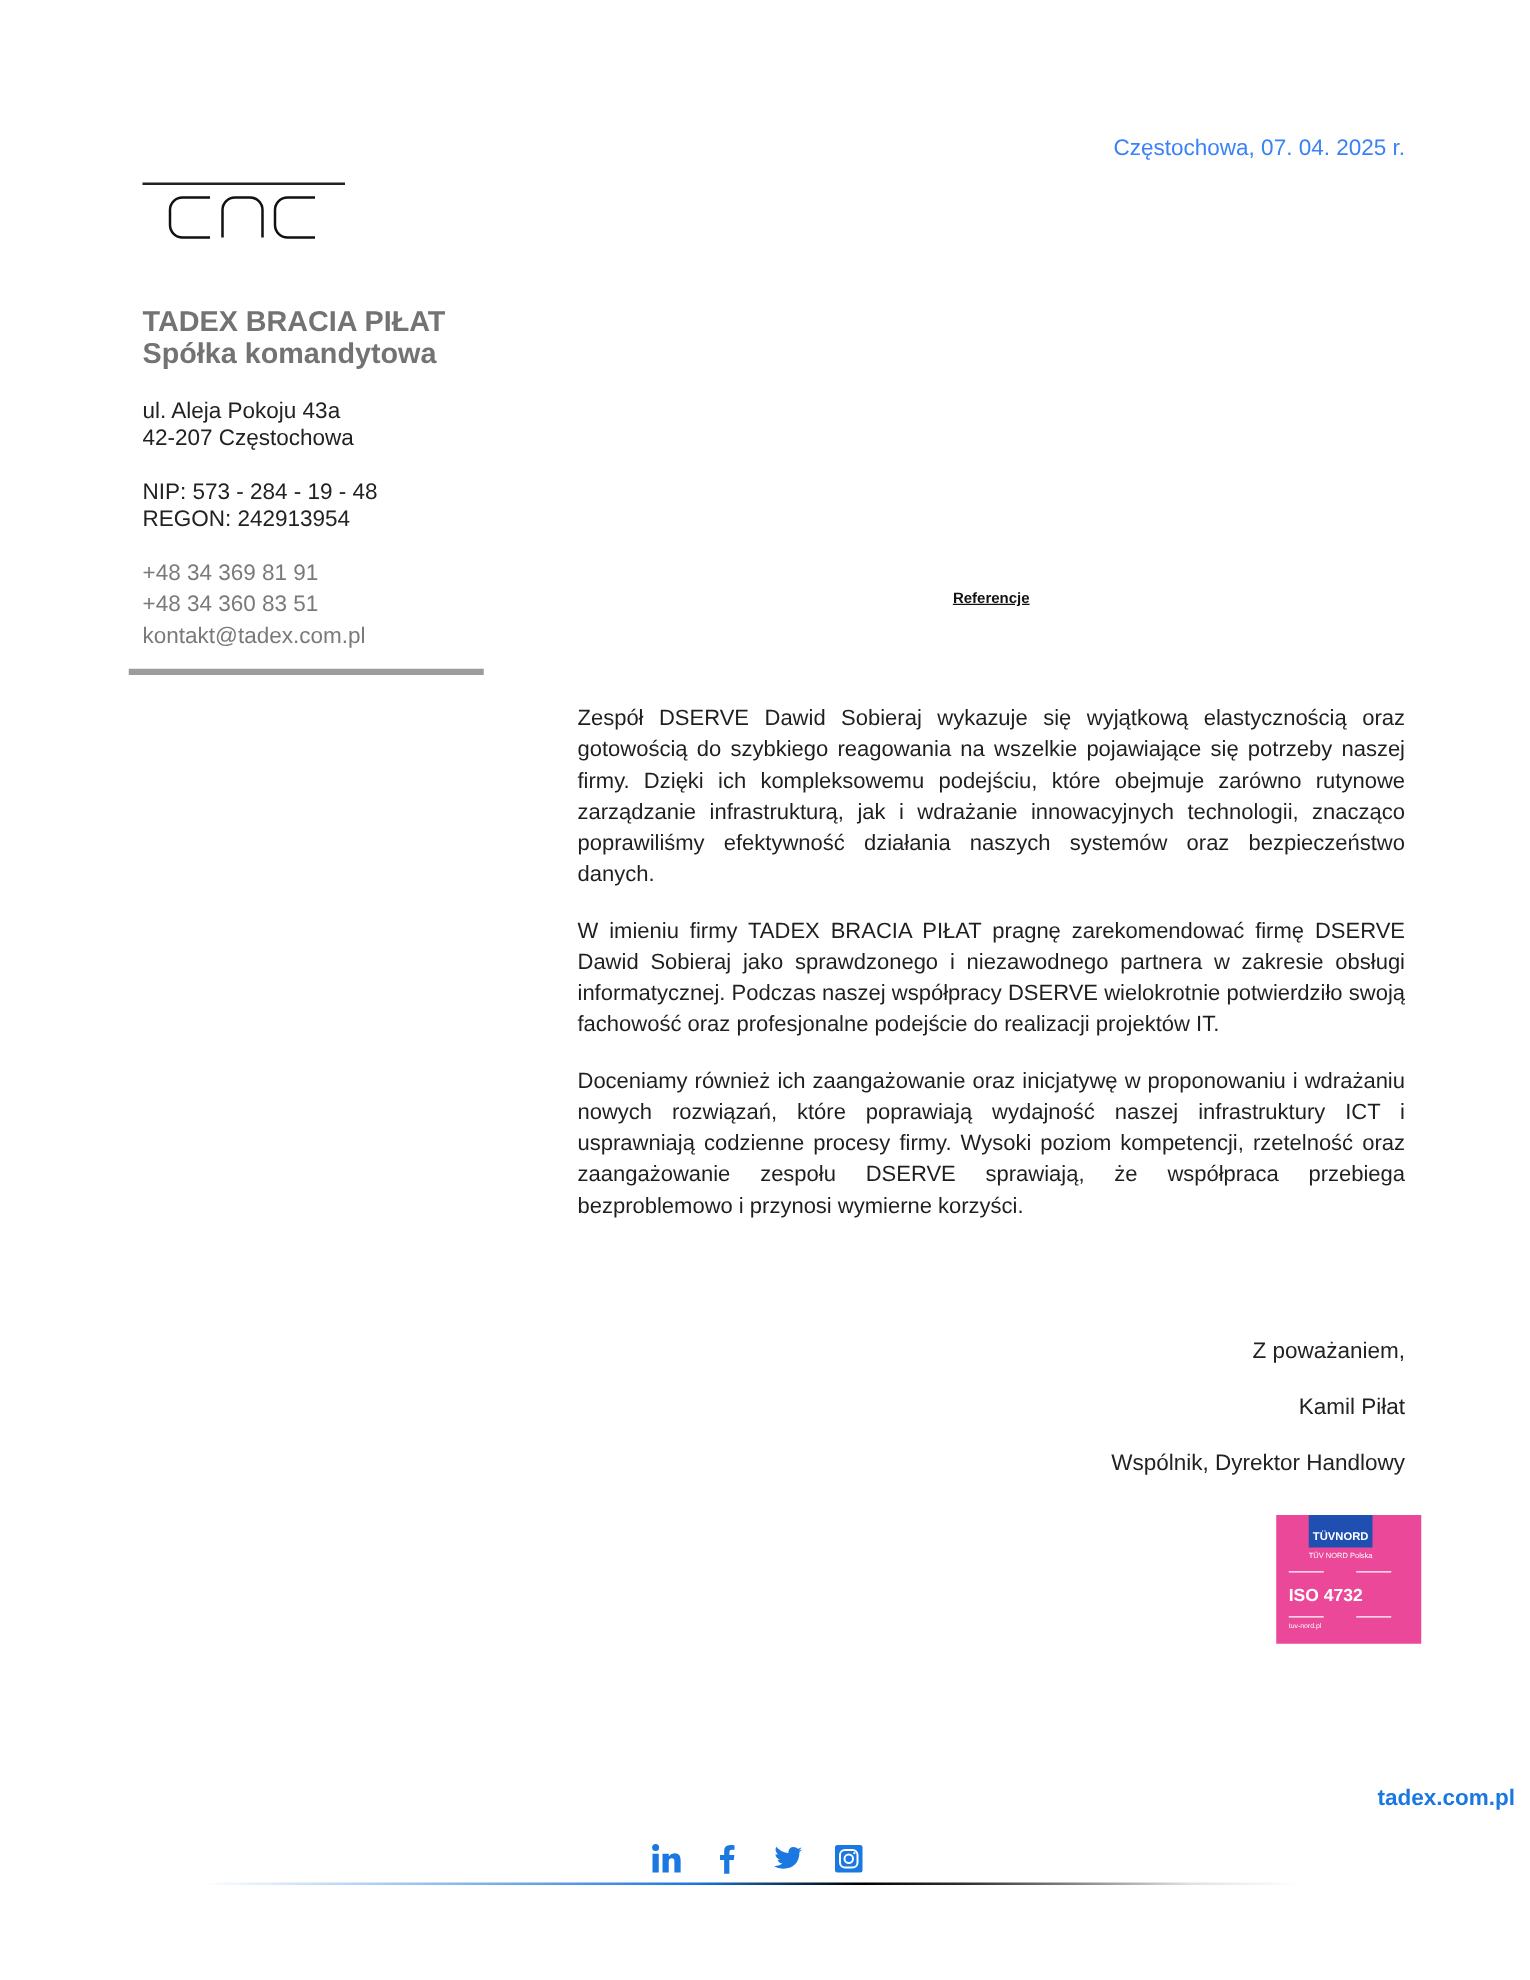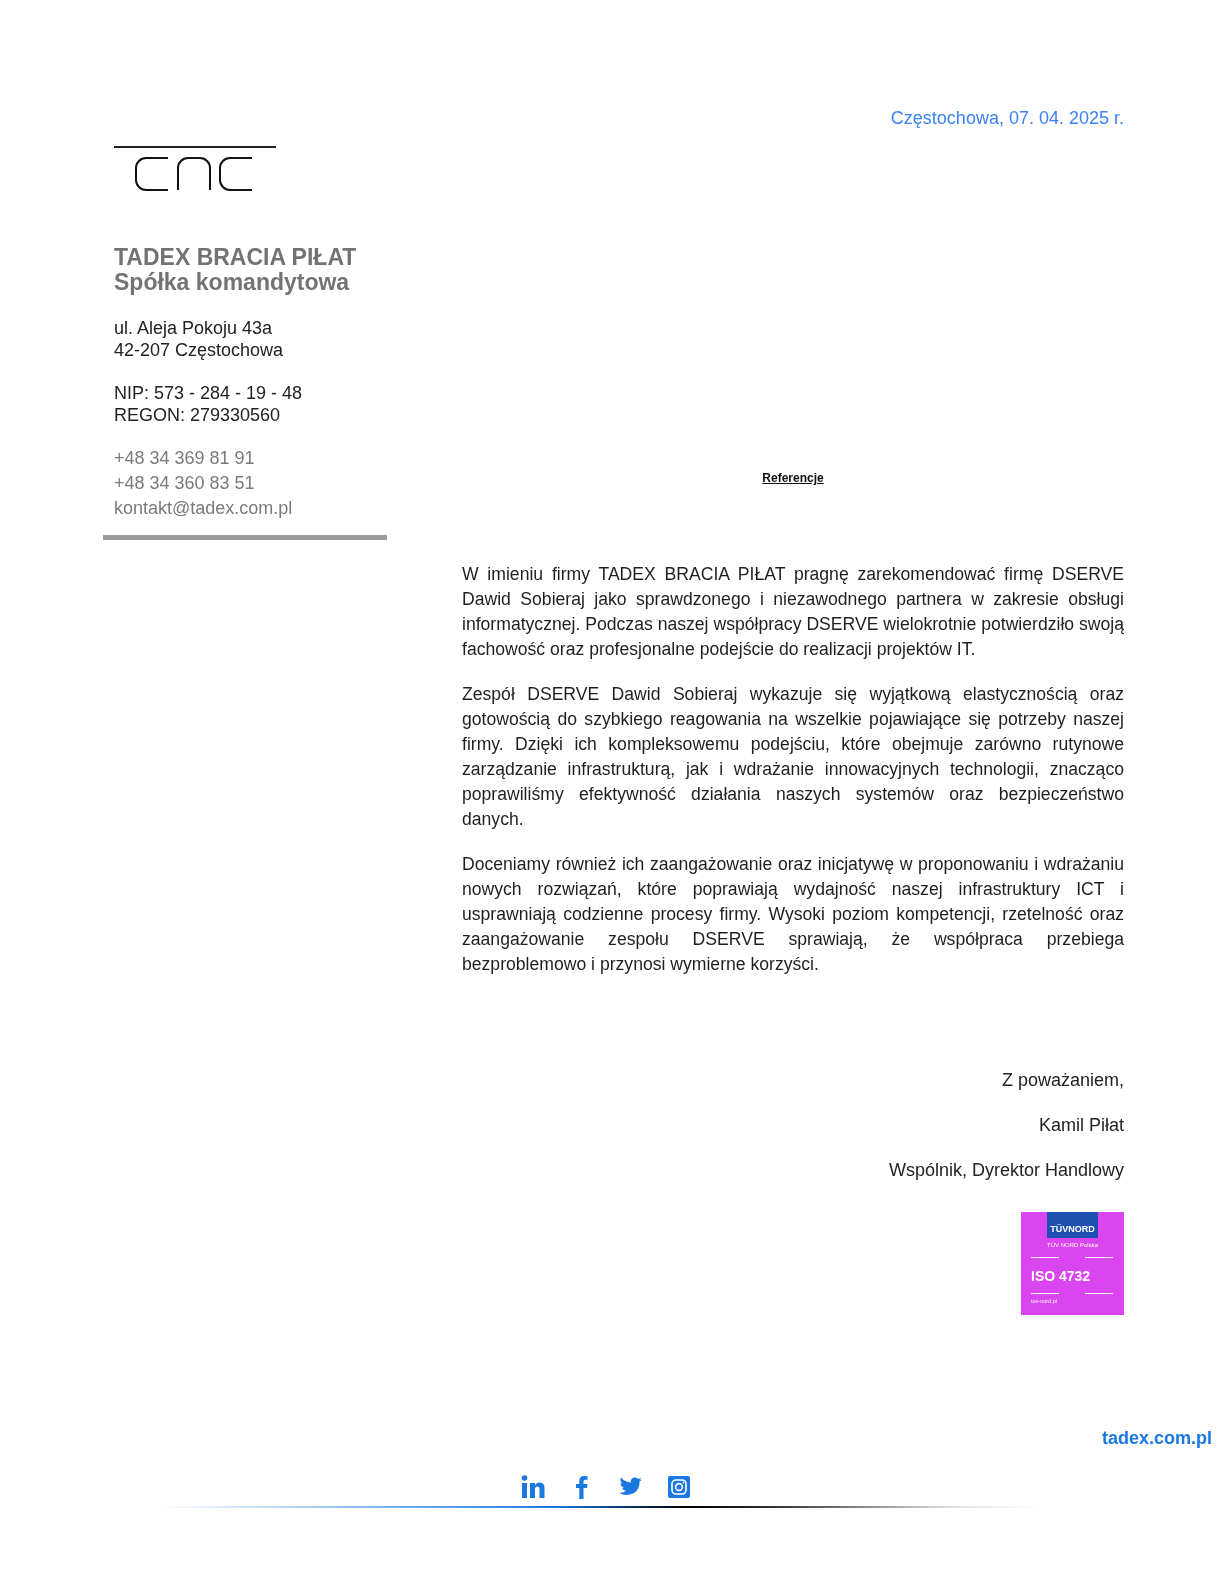--- a/index.html
+++ b/index.html
@@ -34,21 +34,21 @@
 
   
   .body-text { left: 462px; top: 562px; width: 662px; font-size: 17.6px; line-height: 25px; color: #1f1f1f; }
   .body-text p { margin: 0 0 20px 0; text-align: justify; }
 
   
   .sig { right: 100px; top: 1069px; text-align: right; font-size: 18px; color: #222; }
   .sig div { line-height: 22px; margin-bottom: 23px; }
 
   
-  .tuv { left: 1021px; top: 1212px; width: 103px; height: 103px; background: #d946ef; }
+  .tuv { left: 1021px; top: 1212px; width: 116px; height: 103px; background: #ec4899; }
   .tuv-top { position: absolute; left: 26px; top: 0; width: 51px; height: 26px; background: #1f4fb0; }
   .tuv-brand { position: absolute; left: 0; width: 103px; top: 12px; text-align: center; color: #fff; font-weight: bold; font-size: 9px; }
   .tuv-sub { position: absolute; left: 0; width: 103px; top: 30px; text-align: center; color: #fff; font-size: 6px; }
   .tuv-line { position: absolute; height: 1px; background: #fff; width: 28px; }
   .tuv-iso { position: absolute; left: 10px; top: 56px; color: #fff; font-weight: bold; font-size: 14px; }
   .tuv-url { position: absolute; left: 10px; top: 86px; color: #fff; font-size: 5.5px; }
 
   
   .footer-link { left: 0; width: 1212px; top: 1428px; text-align: right; font-weight: bold; font-size: 18px; color: #1a78e0; }
   .social { left: 520px; top: 1473px; width: 172px; height: 28px; display: flex; justify-content: space-between; align-items: center; }
@@ -75,34 +75,34 @@
 <div class="abs company">
   <div>TADEX BRACIA PIŁAT</div>
   <div>Spółka komandytowa</div>
 </div>
 <div class="abs addr">
   <div>ul. Aleja Pokoju 43a</div>
   <div>42-207 Częstochowa</div>
 </div>
 <div class="abs ids">
   <div>NIP: 573 - 284 - 19 - 48</div>
-  <div>REGON: 279330560</div>
+  <div>REGON: 242913954</div>
 </div>
 <div class="abs contacts">
   <div>+48 34 369 81 91</div>
   <div>+48 34 360 83 51</div>
   <div>kontakt@tadex.com.pl</div>
 </div>
 <div class="abs left-rule"></div>
 
 <div class="abs heading">Referencje</div>
 
 <div class="abs body-text">
+  <p>Zespół DSERVE Dawid Sobieraj wykazuje się wyjątkową elastycznością oraz gotowością do szybkiego reagowania na wszelkie pojawiające się potrzeby naszej firmy. Dzięki ich kompleksowemu podejściu, które obejmuje zarówno rutynowe zarządzanie infrastrukturą, jak i wdrażanie innowacyjnych technologii, znacząco poprawiliśmy efektywność działania naszych systemów oraz bezpieczeństwo danych.</p>
   <p>W imieniu firmy TADEX BRACIA PIŁAT pragnę zarekomendować firmę DSERVE Dawid Sobieraj jako sprawdzonego i niezawodnego partnera w zakresie obsługi informatycznej. Podczas naszej współpracy DSERVE wielokrotnie potwierdziło swoją fachowość oraz profesjonalne podejście do realizacji projektów IT.</p>
-  <p>Zespół DSERVE Dawid Sobieraj wykazuje się wyjątkową elastycznością oraz gotowością do szybkiego reagowania na wszelkie pojawiające się potrzeby naszej firmy. Dzięki ich kompleksowemu podejściu, które obejmuje zarówno rutynowe zarządzanie infrastrukturą, jak i wdrażanie innowacyjnych technologii, znacząco poprawiliśmy efektywność działania naszych systemów oraz bezpieczeństwo danych.</p>
   <p>Doceniamy również ich zaangażowanie oraz inicjatywę w proponowaniu i wdrażaniu nowych rozwiązań, które poprawiają wydajność naszej infrastruktury ICT i usprawniają codzienne procesy firmy. Wysoki poziom kompetencji, rzetelność oraz zaangażowanie zespołu DSERVE sprawiają, że współpraca przebiega bezproblemowo i przynosi wymierne korzyści.</p>
 </div>
 
 <div class="abs sig">
   <div>Z poważaniem,</div>
   <div>Kamil Piłat</div>
   <div>Wspólnik, Dyrektor Handlowy</div>
 </div>
 
 <div class="abs tuv">

